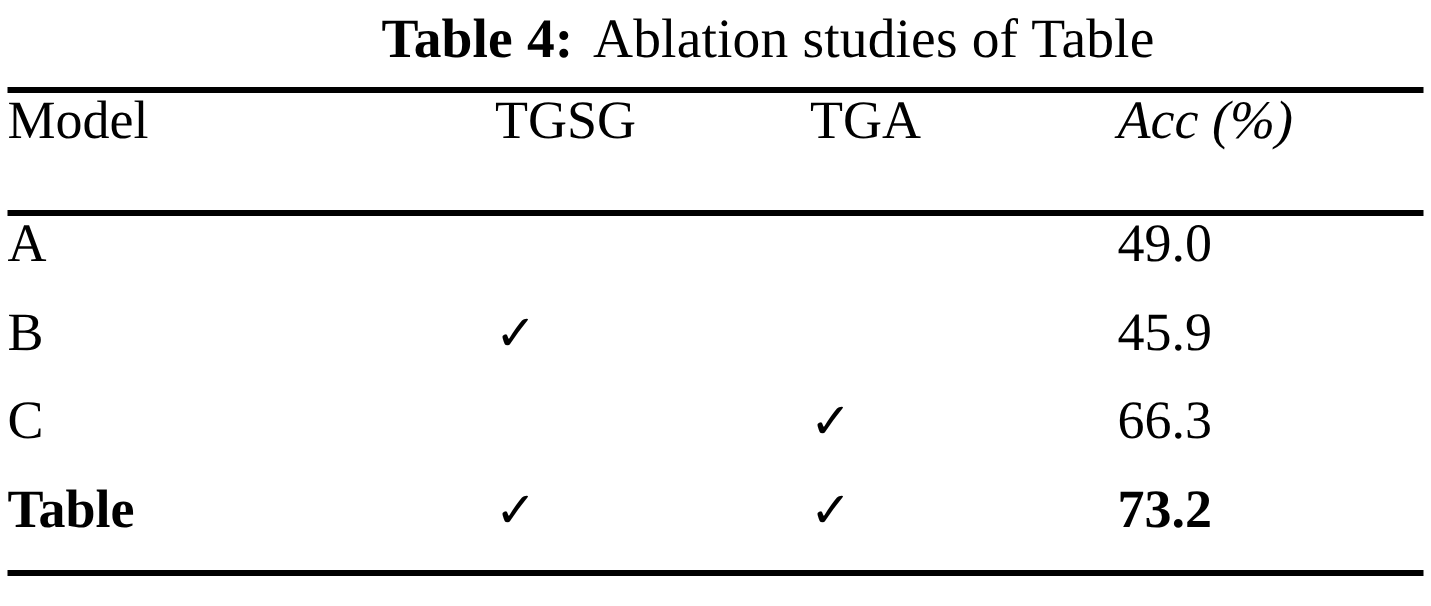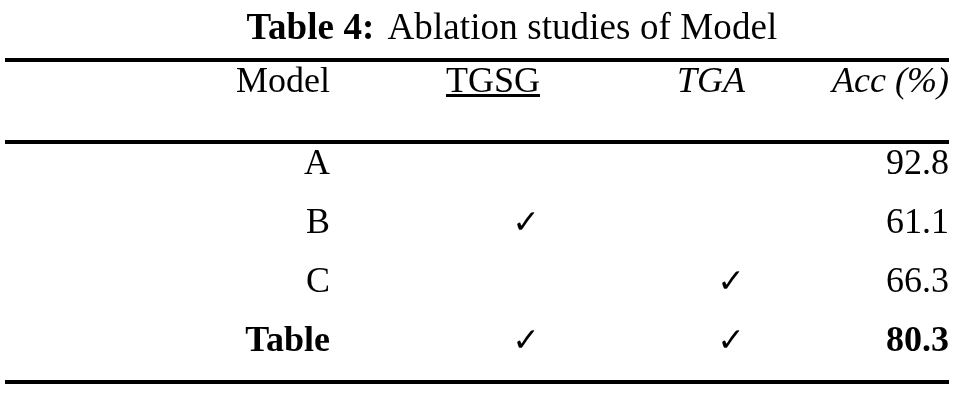--- a/index.html
+++ b/index.html
@@ -75,40 +75,40 @@
   }
   table.ablation td,
   table.ablation th {
     padding: 0;
     margin: 16px;
     border: 0;
     font-weight: 400;
     font-size: 36px;
     line-height: 1;
     vertical-align: baseline;
-    text-align: right;
+    text-align: left;
     white-space: nowrap;
   }
 
   
   col.c-model { width: 325px; }
   col.c-tgsg  { width: 210px; }
   col.c-tga   { width: 205px; }
   col.c-acc   { width: 204px; }
 
   
   thead tr { height: 78px; }
   thead th {
     font-size: 36px;
     vertical-align: middle;
     height: 78px;
   }
   th.h-model { text-align: left;   padding-left: 2px; }
-  th.h-tgsg  { text-align: left;   padding-left: 23px; text-decoration: underline; }
-  th.h-tga   { text-align: left;   padding-left: 35px; font-style: italic; }
+  th.h-tgsg  { text-align: left;   padding-left: 23px; }
+  th.h-tga   { text-align: left;   padding-left: 35px; }
   th.h-acc   { text-align: left;   padding-left: 45px; font-style: italic; }
 
   
   tbody tr { height: 59px; }
   tbody td {
     height: 59px;
     vertical-align: middle;
     font-size: 36px;
   }
   td.d-model { text-align: left;   padding-left: 2px; }
@@ -128,21 +128,21 @@
   .check.empty { visibility: hidden; }
 </style>
 </head>
 <body>
 
 <div class="page">
 
   <div class="caption">
     <span class="caption-label">Table 4:</span>
     <span class="caption-gap"></span>
-    <span class="caption-text">Ablation studies of Model</span>
+    <span class="caption-text">Ablation studies of Table</span>
   </div>
 
   <div class="table-wrap">
 
     <span class="rule rule-top"></span>
 
     <table class="ablation">
       <colgroup>
         <col class="c-model">
         <col class="c-tgsg">
@@ -166,39 +166,39 @@
         <col class="c-model">
         <col class="c-tgsg">
         <col class="c-tga">
         <col class="c-acc">
       </colgroup>
       <tbody>
         <tr>
           <td class="d-model">A</td>
           <td class="d-tgsg"><span class="check empty">✓</span></td>
           <td class="d-tga"><span class="check empty">✓</span></td>
-          <td class="d-acc">92.8</td>
+          <td class="d-acc">49.0</td>
         </tr>
         <tr>
           <td class="d-model">B</td>
           <td class="d-tgsg"><span class="check">✓</span></td>
           <td class="d-tga"><span class="check empty">✓</span></td>
-          <td class="d-acc">61.1</td>
+          <td class="d-acc">45.9</td>
         </tr>
         <tr>
           <td class="d-model">C</td>
           <td class="d-tgsg"><span class="check empty">✓</span></td>
           <td class="d-tga"><span class="check">✓</span></td>
           <td class="d-acc">66.3</td>
         </tr>
         <tr class="row-highlight">
           <td class="d-model">Table</td>
           <td class="d-tgsg"><span class="check">✓</span></td>
           <td class="d-tga"><span class="check">✓</span></td>
-          <td class="d-acc">80.3</td>
+          <td class="d-acc">73.2</td>
         </tr>
       </tbody>
     </table>
 
     <span class="rule rule-bottom"></span>
 
   </div>
 </div>
 
 </body></html>

